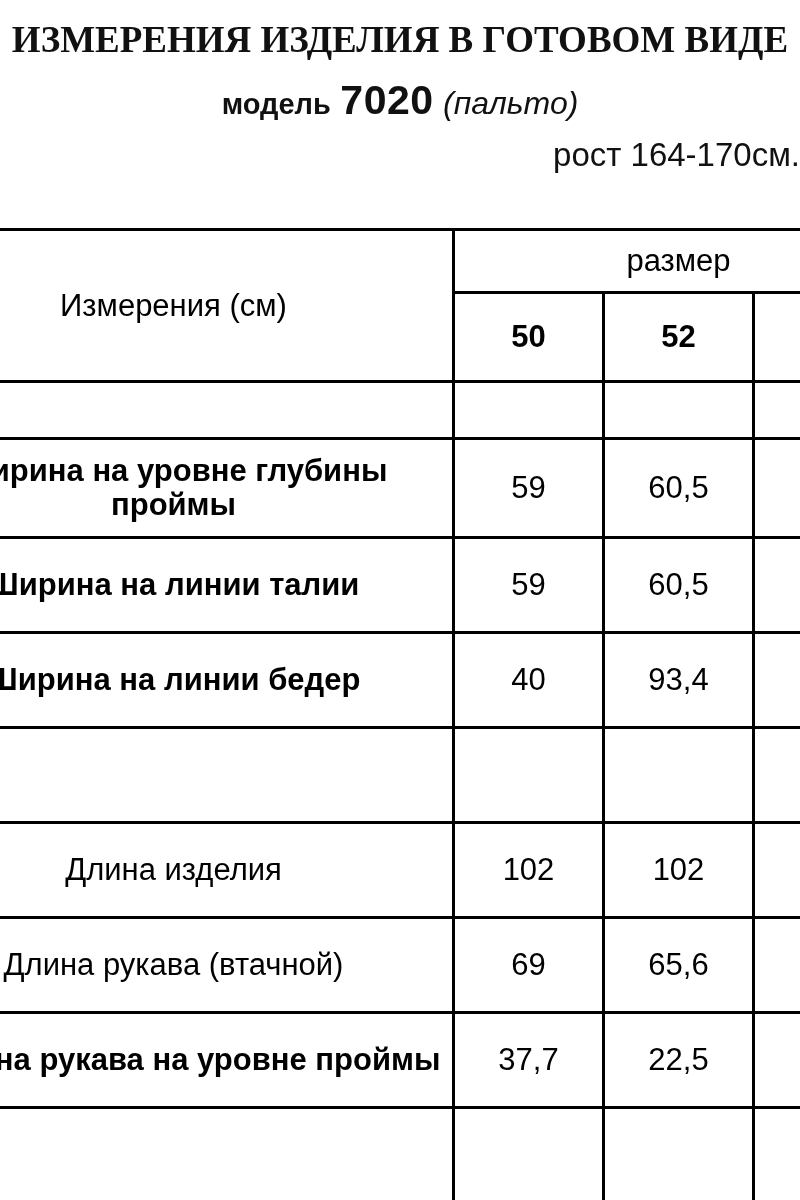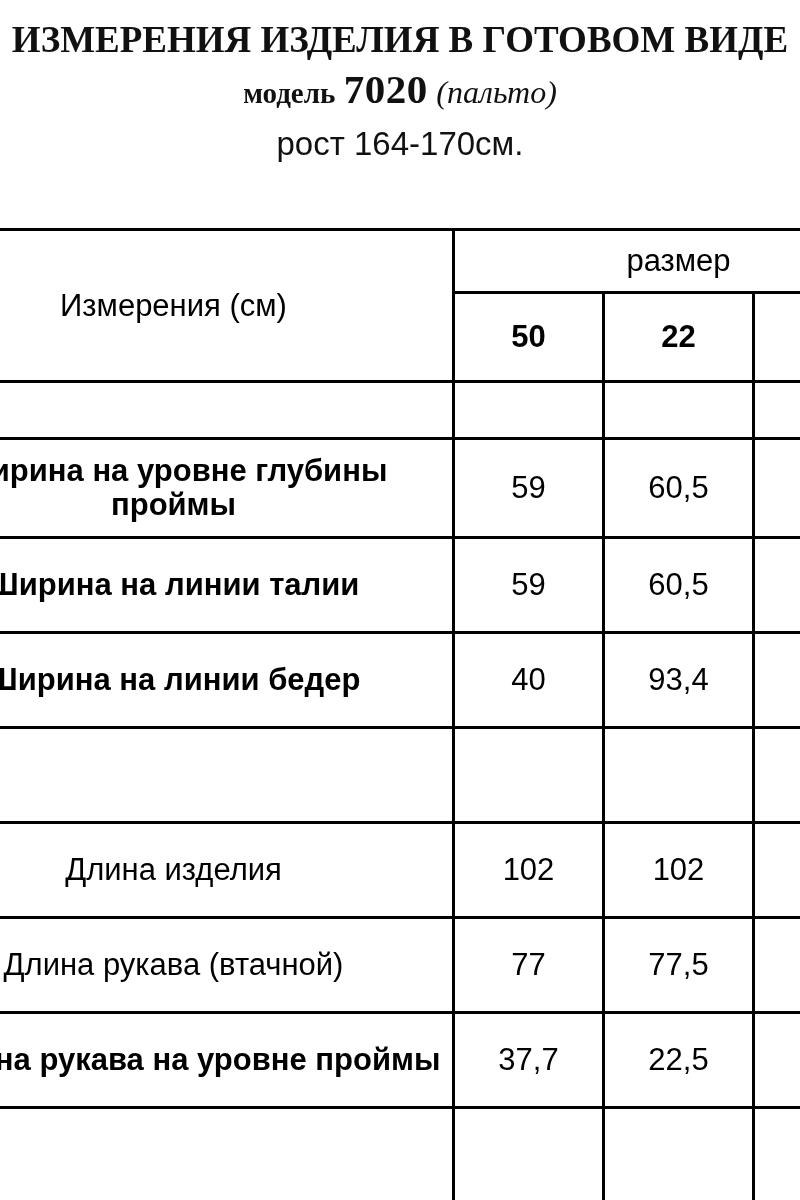--- a/index.html
+++ b/index.html
@@ -35,43 +35,44 @@
     font-family: "Liberation Serif", serif;
     font-weight: bold;
     font-size: 37px;
     letter-spacing: 0px;
     white-space: nowrap;
     margin-top: 18px;
     
     transform: translateX(0px);
   }
   .title-model {
-    margin-top: 4px;
+    margin-top: 16px;
     white-space: nowrap;
-    font-family: Liberation Serif, serif;
+    font-family: Liberation Sans, sans-serif;
     font-size: 34px;
   }
   .title-model .lbl {
     font-weight: bold;
     font-size: 29px;
   }
   .title-model .num {
     font-weight: bold;
     font-size: 41px;
     letter-spacing: 0.5px;
   }
   .title-model .paren {
     font-style: italic;
     font-size: 32px;
   }
   .title-height {
     margin-top: 12px;
     font-family: "Liberation Sans", sans-serif;
     font-size: 33px;
     white-space: nowrap;
+    text-align: right;
   }
 
   
   .table-wrap {
     position: absolute;
     left: 0;
     top: 228px;
     width: 800px;
   }
   table.meas {
@@ -160,21 +161,21 @@
       </colgroup>
       <tbody>
 
         <tr class="hdr-top">
           <td rowspan="2" class="hdr-left">Измерения (см)</td>
           <td colspan="3" class="hdr-razmer">размер</td>
         </tr>
 
         <tr class="hdr-sizes">
           <td class="size-num">50</td>
-          <td class="size-num">22</td>
+          <td class="size-num">52</td>
           <td class="size-num">54</td>
         </tr>
 
         <tr class="hdr-bottom">
           <td class="lbl-cell"></td>
           <td></td>
           <td></td>
           <td></td>
         </tr>
 
@@ -208,22 +209,22 @@
 
         <tr class="row-mid">
           <td class="lbl-cell plain">Длина изделия</td>
           <td class="val">102</td>
           <td class="val">102</td>
           <td class="val">102</td>
         </tr>
 
         <tr class="row-mid">
           <td class="lbl-cell plain">Длина рукава (втачной)</td>
-          <td class="val">77</td>
-          <td class="val">77,5</td>
+          <td class="val">69</td>
+          <td class="val">65,6</td>
           <td class="val">78</td>
         </tr>
 
         <tr class="row-mid">
           <td class="lbl-cell">Ширина рукава на уровне проймы</td>
           <td class="val">37,7</td>
           <td class="val">22,5</td>
           <td class="val">23</td>
         </tr>
 

